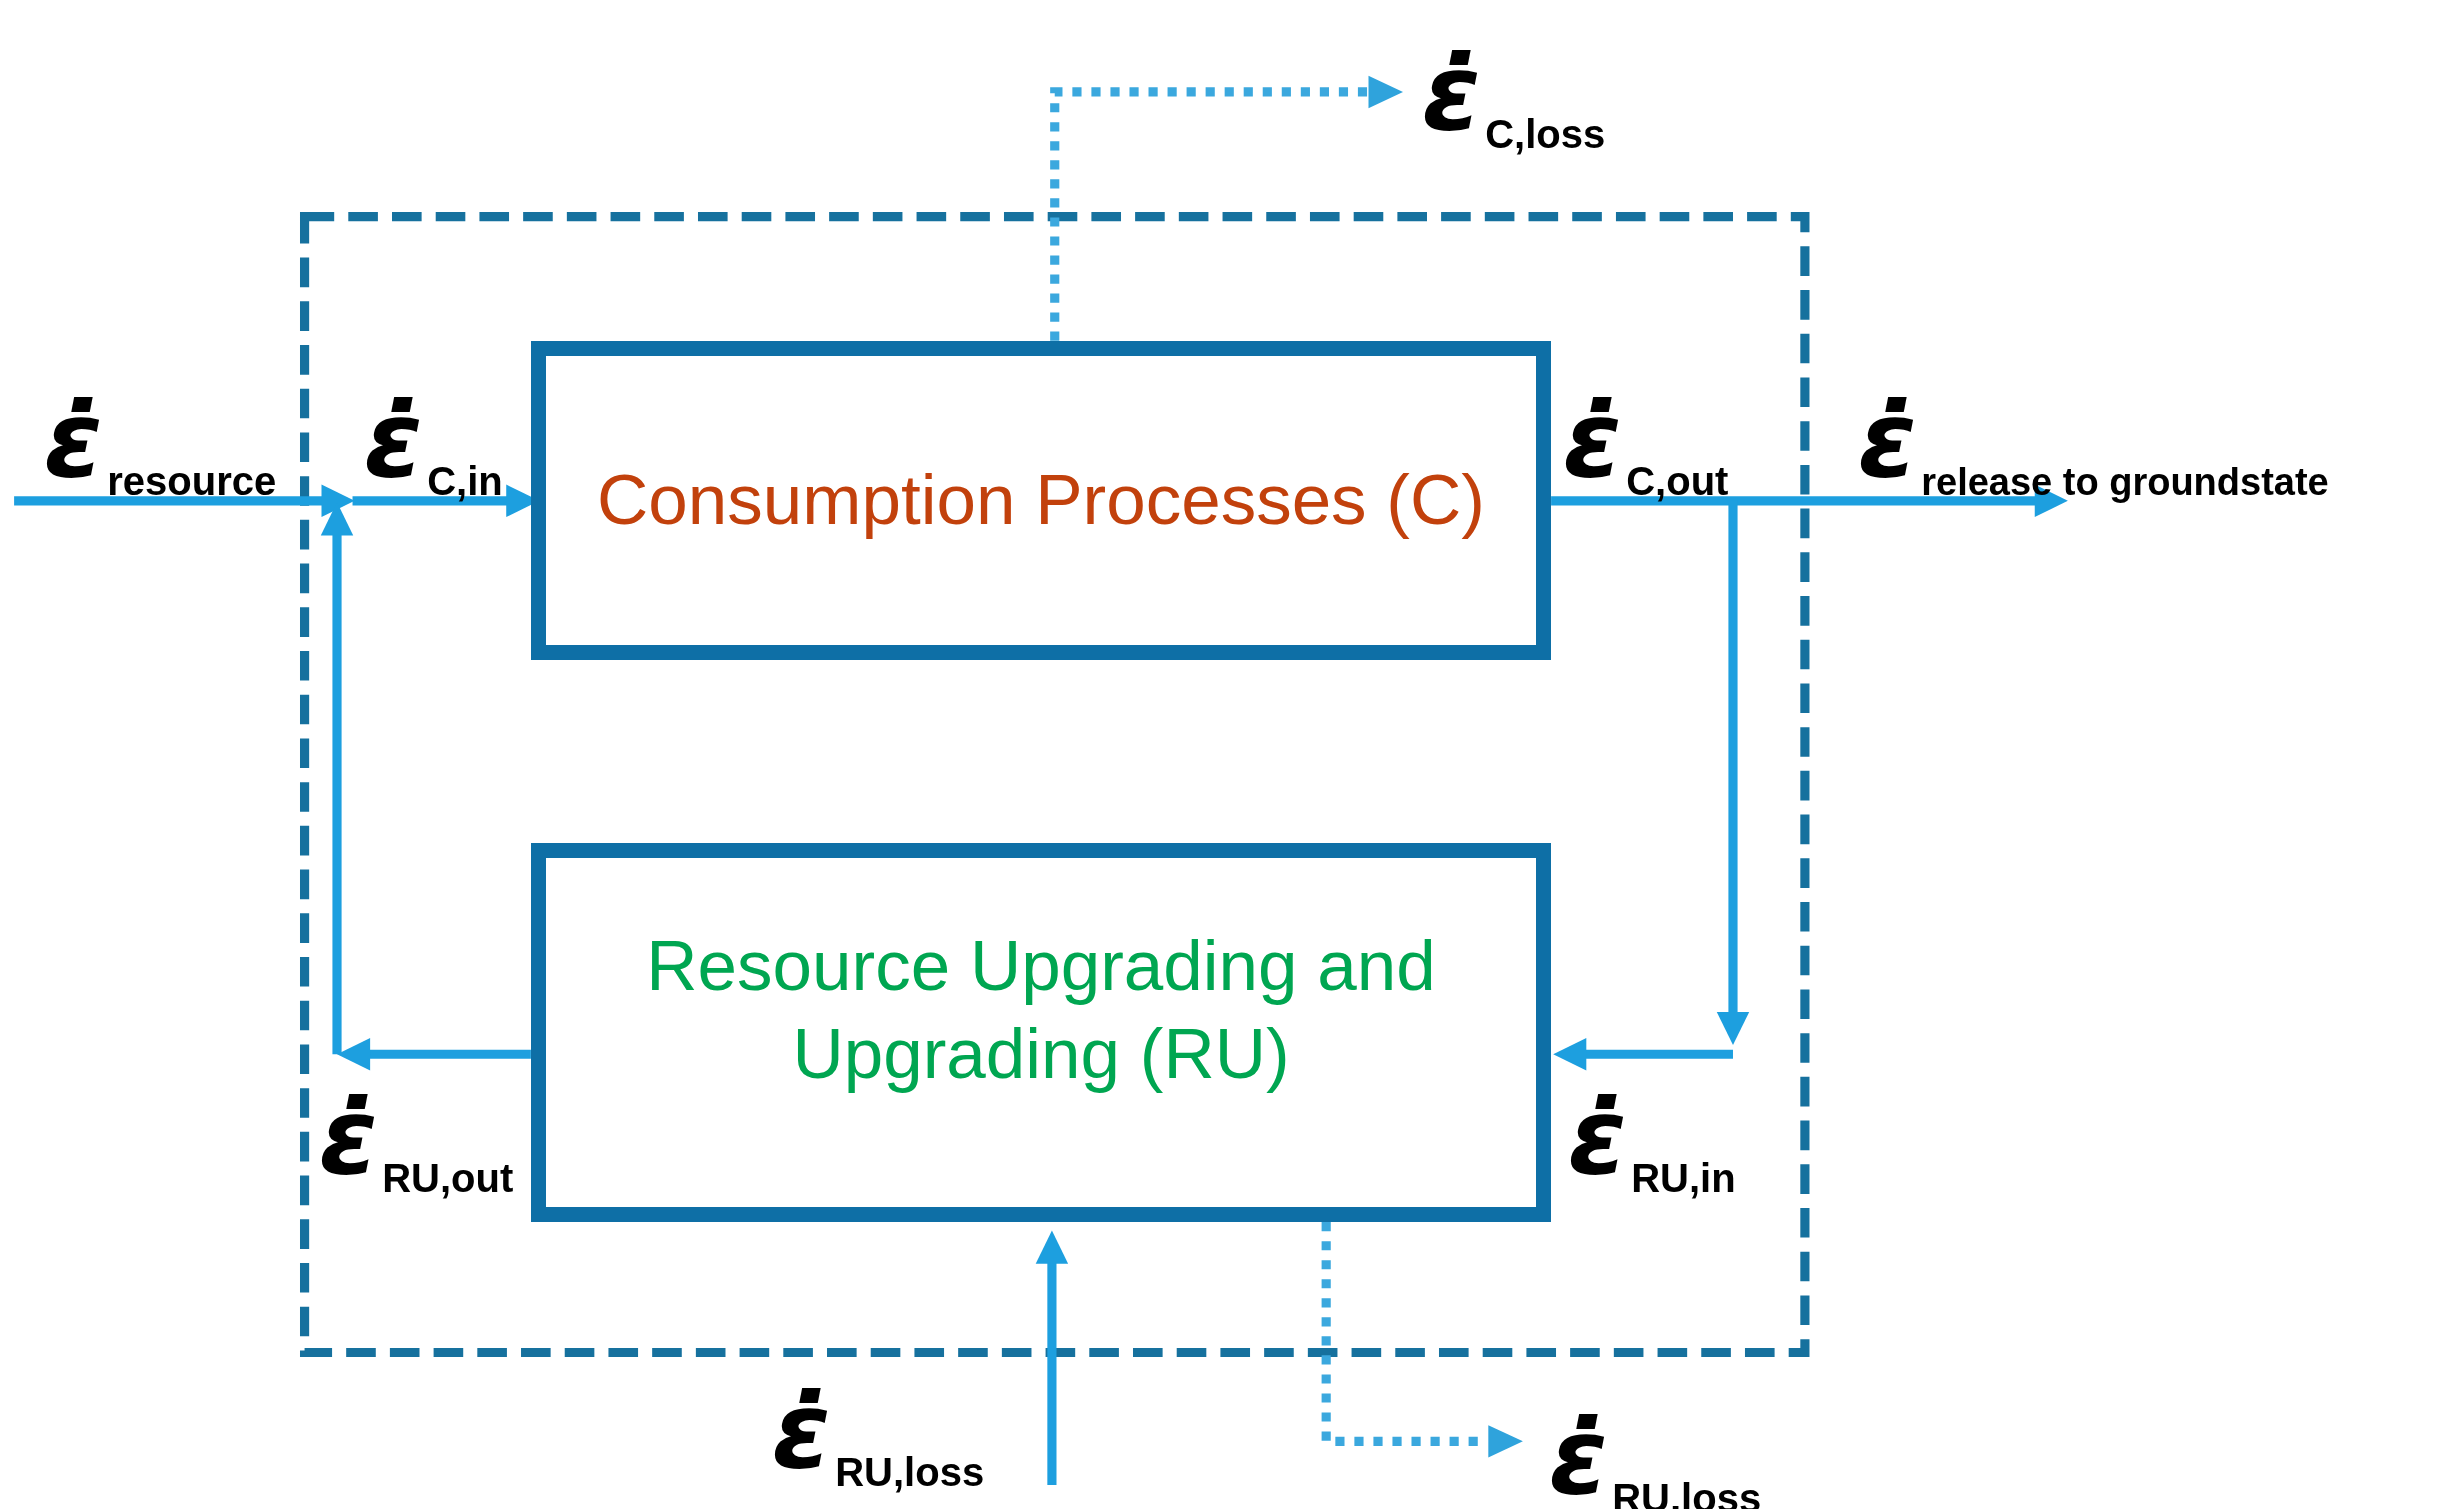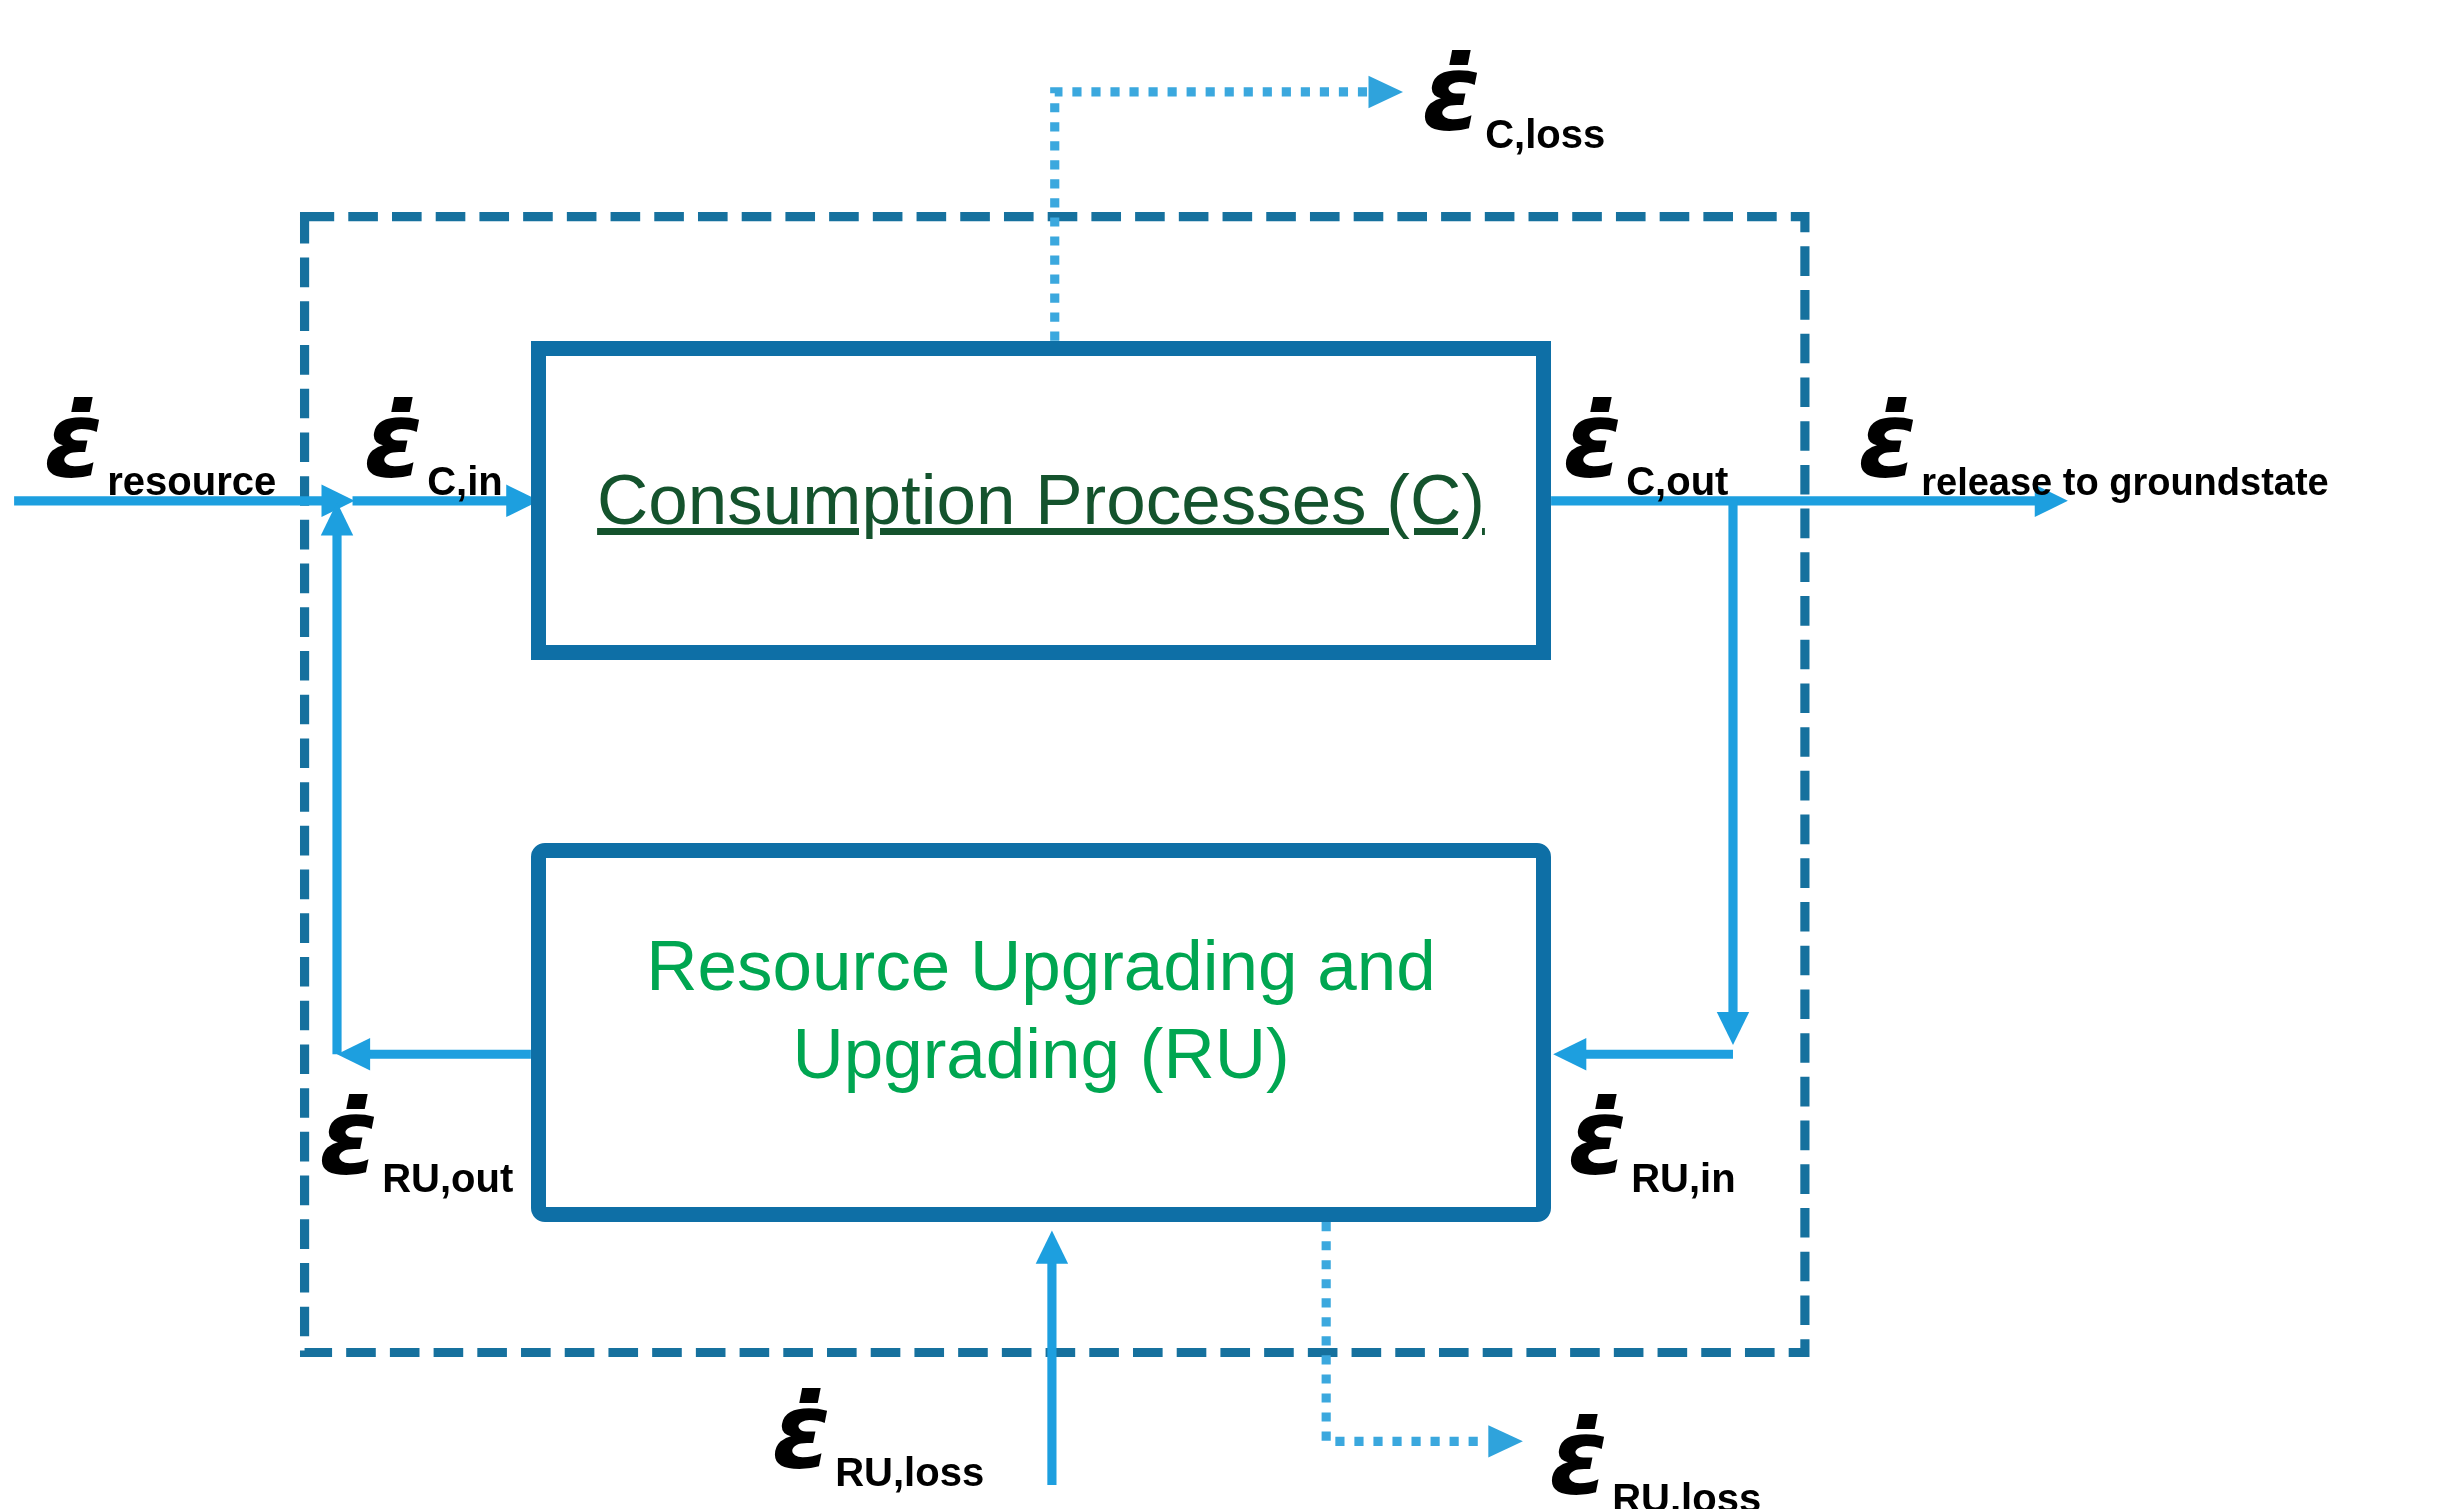--- a/index.html
+++ b/index.html
@@ -29,28 +29,27 @@
     text-align: center;
   }
   #consumption-box {
     left: 531px; top: 341px;
     width: 1020px; height: 319px;
   }
   #ru-box {
     left: 531px; top: 843px;
     width: 1020px; height: 379px;
     padding-bottom: 45px;
-    border-radius: 14px;
   }
   .pbox .box-title {
     font-size: 71px;
     line-height: 1.24;
     white-space: nowrap;
   }
-  #consumption-box .box-title { color: #14532d; text-decoration: underline; }
+  #consumption-box .box-title { color: #c2410c; }
   #ru-box .box-title { color: #00a651; }
 
   .flabel {
     position: absolute;
     display: flex;
     align-items: baseline;
     white-space: nowrap;
     color: #000000;
   }
   .flabel .eps {

